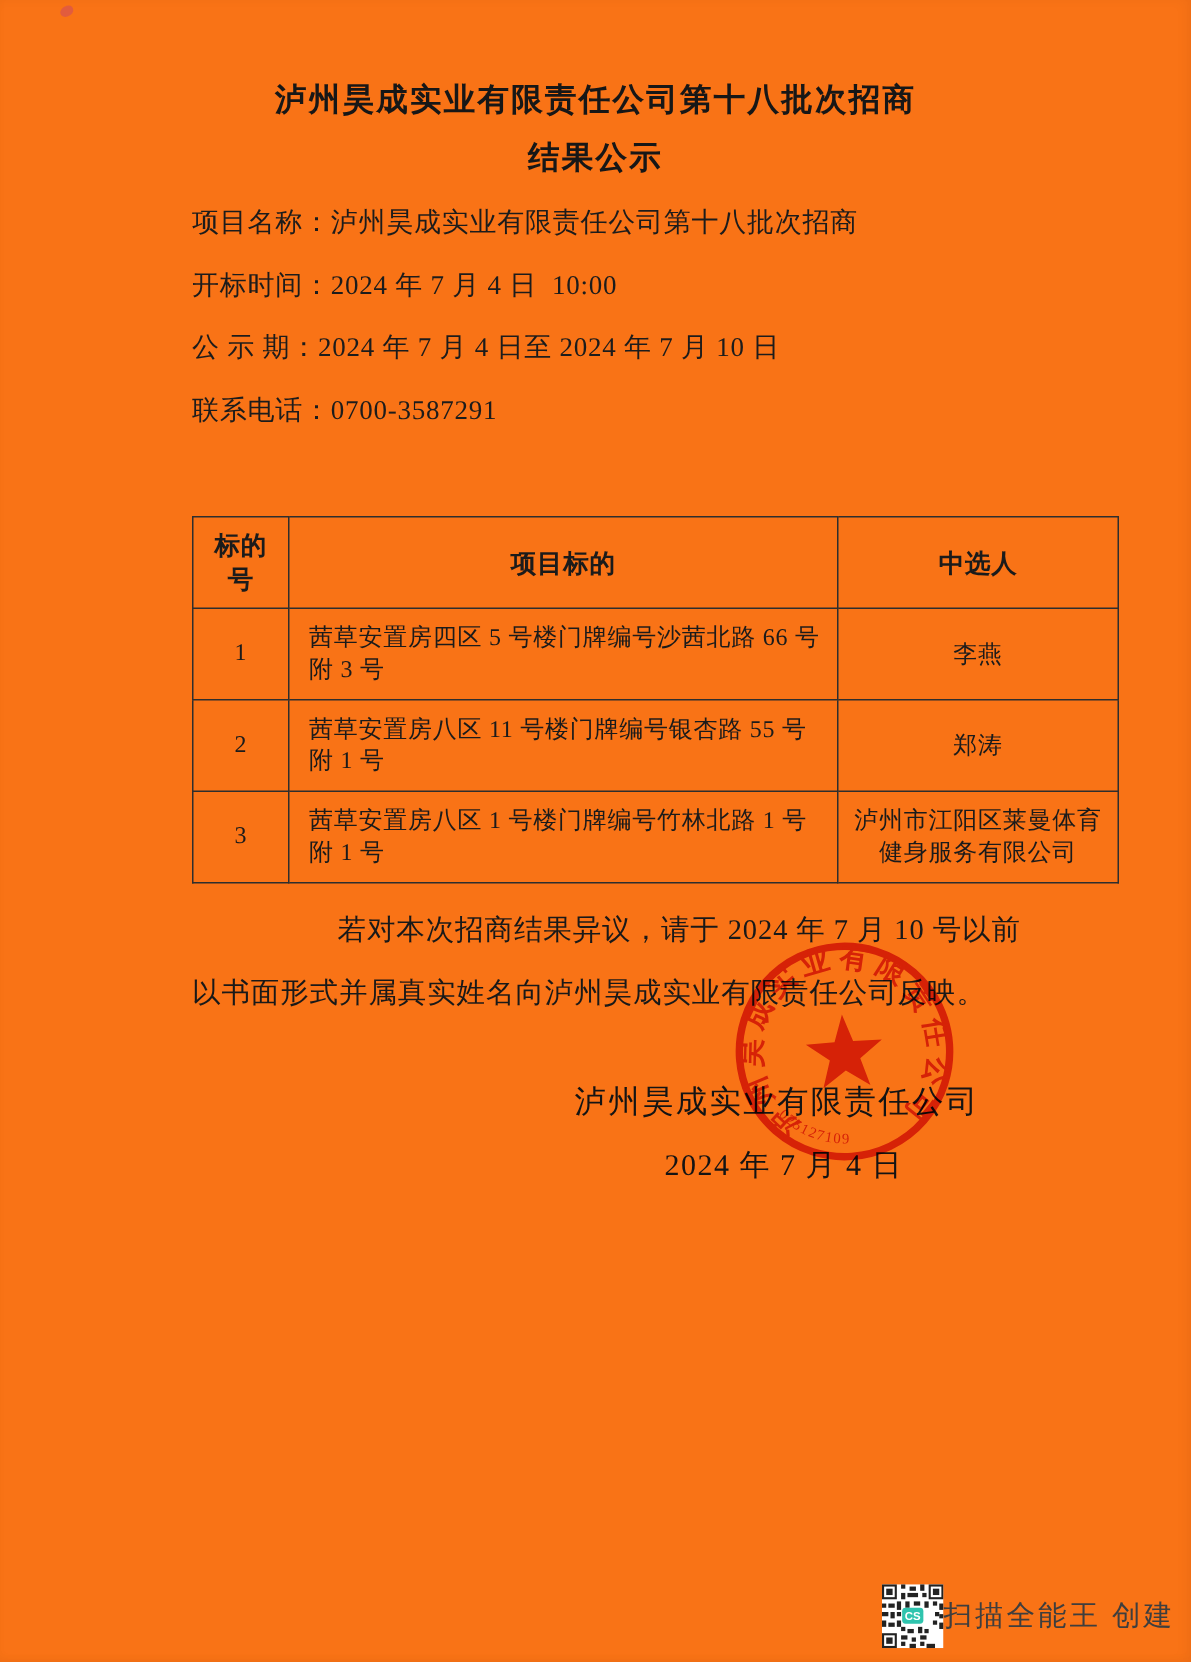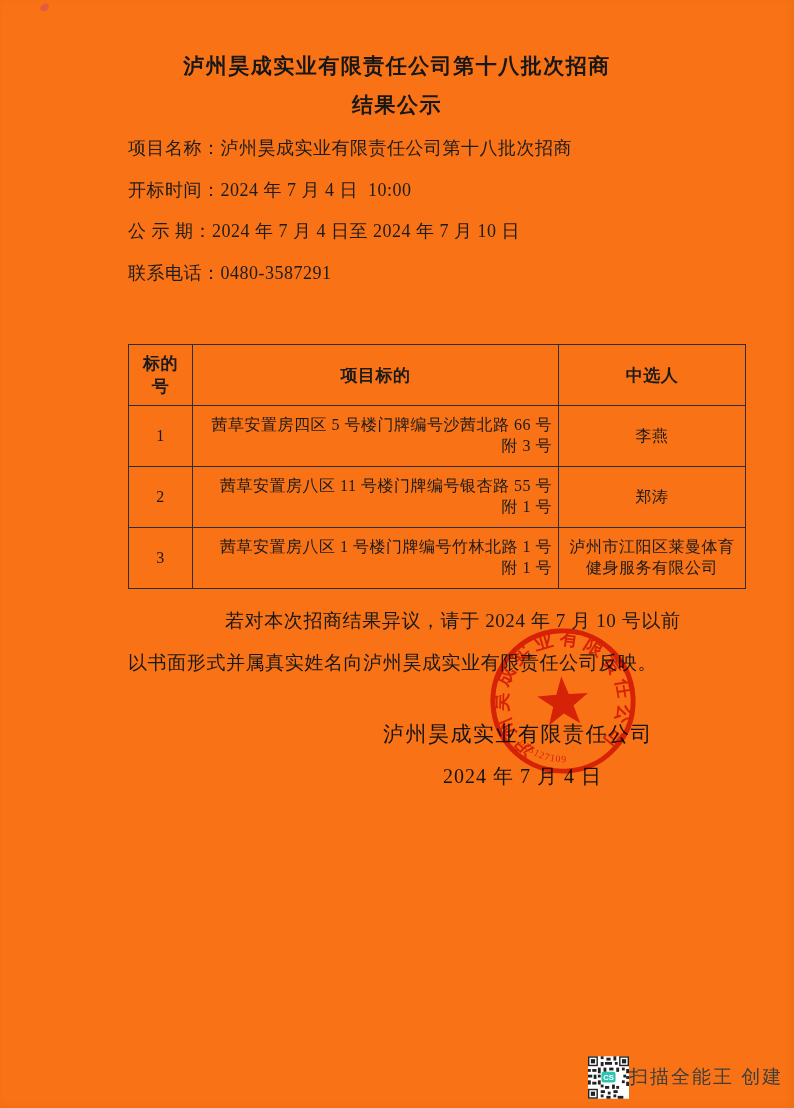--- a/index.html
+++ b/index.html
@@ -38,21 +38,21 @@
   }
   .doc-table th,.doc-table td{
     border:1.7px solid #2e2e2e;
     text-align:center;vertical-align:middle;
     padding:2px 6px;letter-spacing:.5px;
   }
   .doc-table th{font-weight:bold;font-size:17px;height:56px;}
   .col-no{width:64px;}
   .col-item{width:366px;}
   .col-winner{width:187px;}
-  .doc-table td.cell-item{text-align:right;padding-left:13px;}
+  .doc-table td.cell-item{text-align:left;padding-left:13px;}
   .row-h{height:61px;}
   .notice{
     position:absolute;left:128px;top:600px;width:566px;
     font-size:19px;line-height:42px;letter-spacing:.6px;color:#191919;
   }
   .notice .indent{text-indent:97px;display:block;}
   .signature{
     position:absolute;left:383px;top:720px;
     font-size:21px;letter-spacing:1.5px;color:#141414;font-weight:500;
   }
@@ -82,21 +82,21 @@
 
   <div class="ink-mark"></div>
 
   <div class="title title-1">泸州昊成实业有限责任公司第十八批次招商</div>
   <div class="title title-2">结果公示</div>
 
   <div class="fields">
     <div class="field-line"><span class="field-label">项目名称：</span><span>泸州昊成实业有限责任公司第十八批次招商</span></div>
     <div class="field-line"><span class="field-label">开标时间：</span><span>2024 年 7 月 4 日  10:00</span></div>
     <div class="field-line"><span class="field-label">公 示 期：</span><span>2024 年 7 月 4 日至 2024 年 7 月 10 日</span></div>
-    <div class="field-line"><span class="field-label">联系电话：</span><span>0480-3587291</span></div>
+    <div class="field-line"><span class="field-label">联系电话：</span><span>0700-3587291</span></div>
   </div>
 
   <table class="doc-table">
     <colgroup>
         <col class="col-no">
         <col class="col-item">
         <col class="col-winner">
       </colgroup>
     <tbody>
         <tr>

